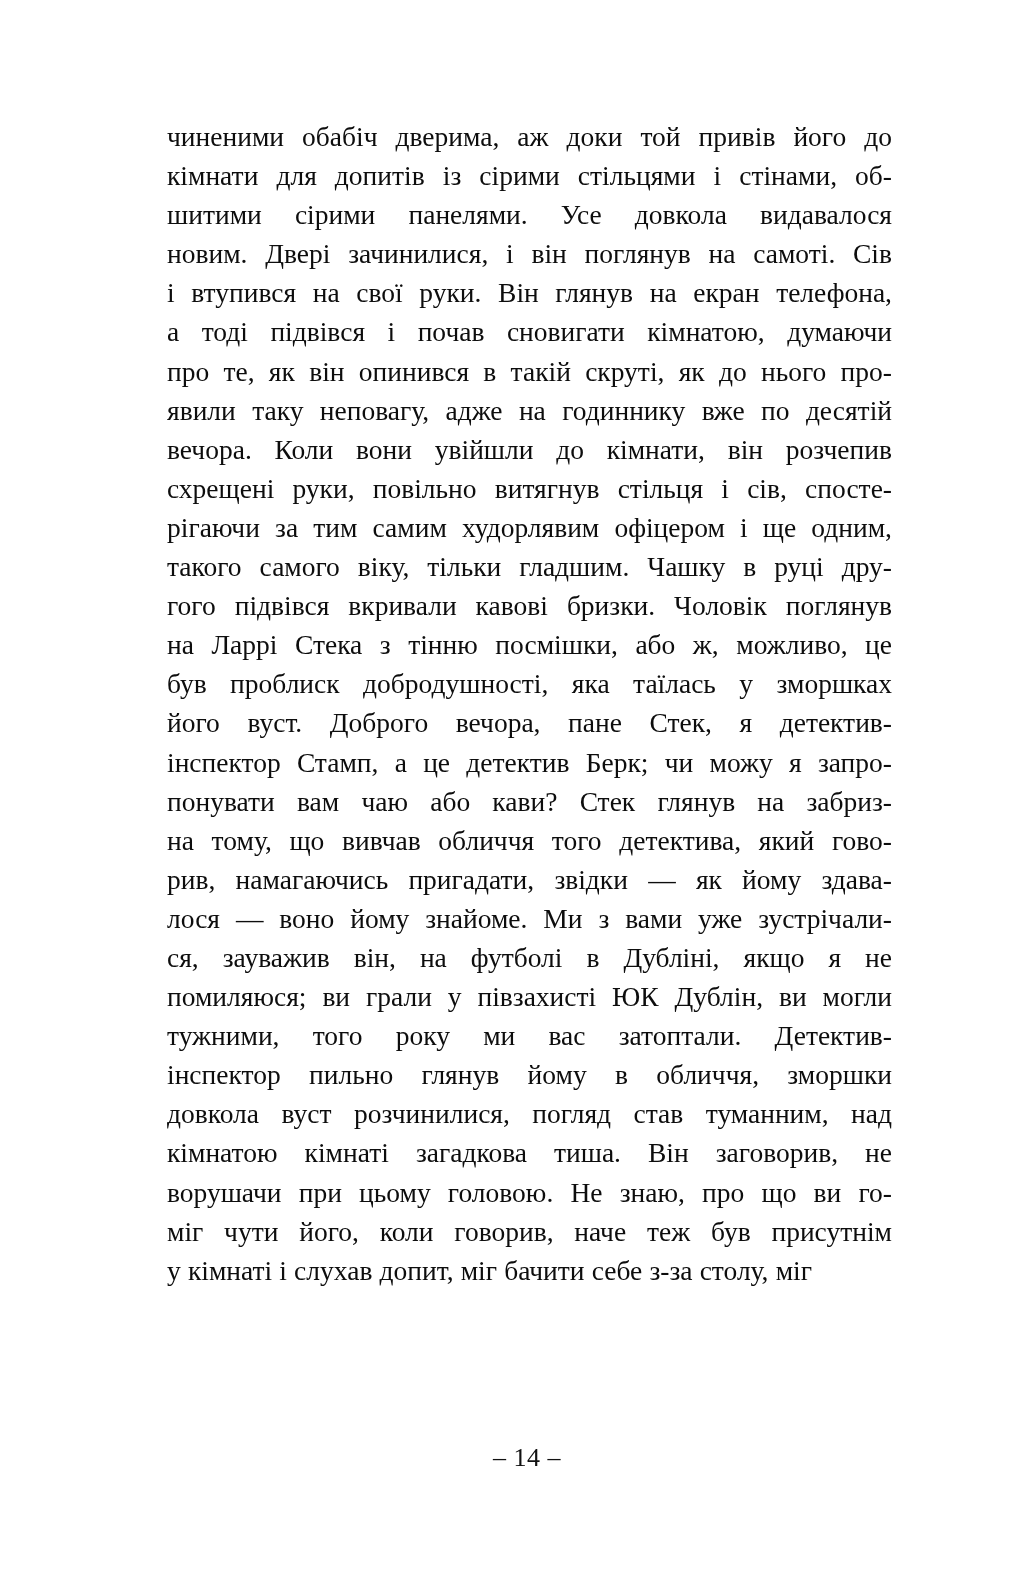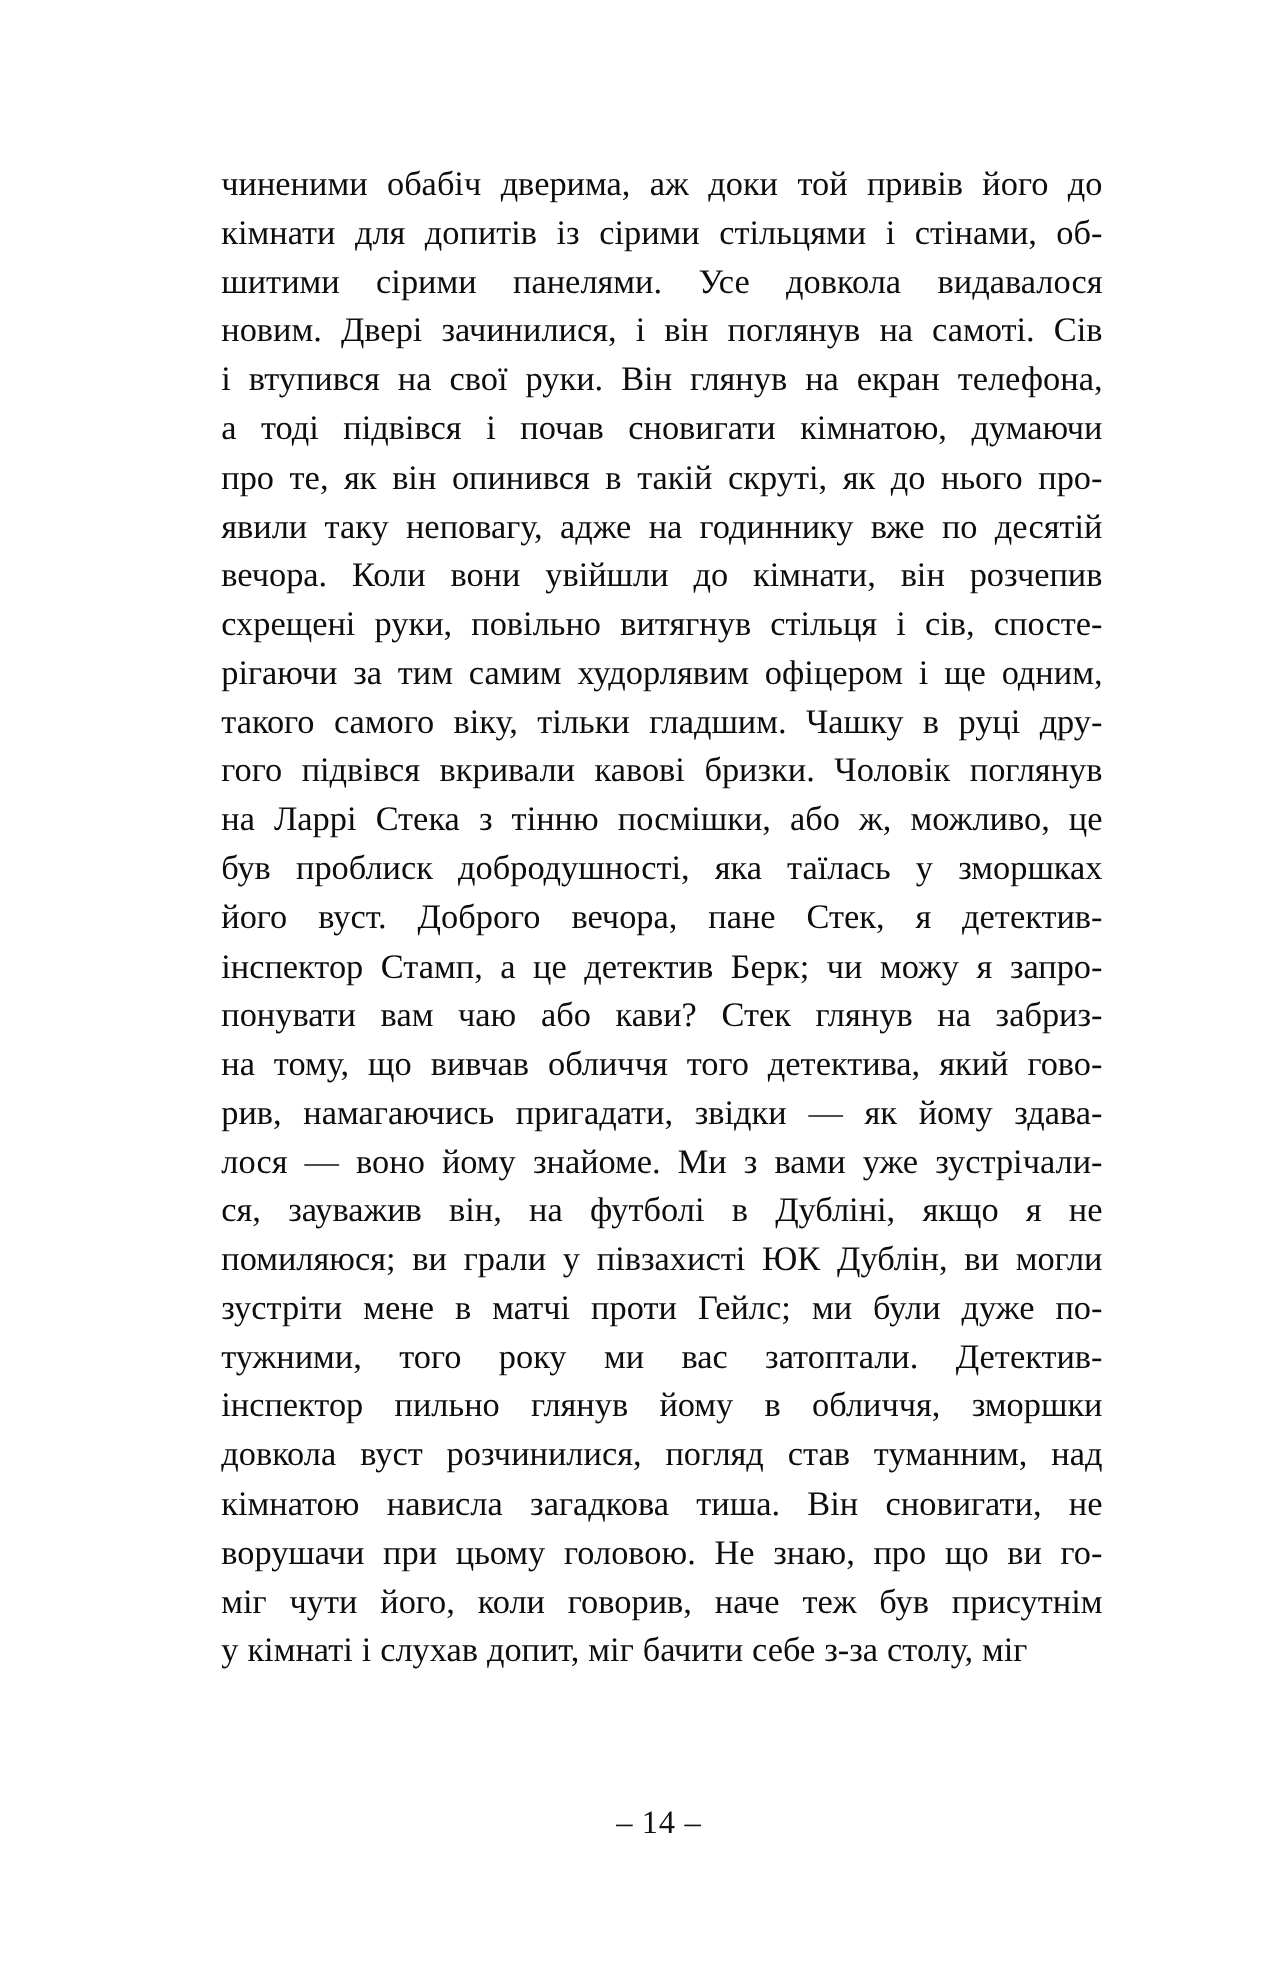--- a/index.html
+++ b/index.html
@@ -25,21 +25,21 @@
     font-size: 27.5px;
     line-height: 39.1px;
     color: #0d0d0d;
     text-align: justify;
     text-justify: inter-word;
     -webkit-hyphens: none;
     hyphens: none;
     word-spacing: 0.01em;
   }
   .text-block p {
-    margin: 10px;
+    margin: 0;
     padding: 0;
     text-indent: 0;
   }
   
   .line {
     display: block;
     text-align: justify;
     text-align-last: justify;
     white-space: nowrap;
   }
@@ -82,25 +82,24 @@
         <span class="line">на Ларрі Стека з тінню посмішки, або ж, можливо, це</span>
         <span class="line">був проблиск добродушності, яка таїлась у зморшках</span>
         <span class="line">його вуст. Доброго вечора, пане Стек, я детектив-</span>
         <span class="line">інспектор Стамп, а це детектив Берк; чи можу я запро-</span>
         <span class="line">понувати вам чаю або кави? Стек глянув на забриз-</span>
         <span class="line">на тому, що вивчав обличчя того детектива, який гово-</span>
         <span class="line">рив, намагаючись пригадати, звідки — як йому здава-</span>
         <span class="line">лося — воно йому знайоме. Ми з вами уже зустрічали-</span>
         <span class="line">ся, зауважив він, на футболі в Дубліні, якщо я не</span>
         <span class="line">помиляюся; ви грали у півзахисті ЮК Дублін, ви могли</span>
-        <span class="line">зустріти мене в матчі проти Гейлс; ми були дуже по-</span>
         <span class="line">тужними, того року ми вас затоптали. Детектив-</span>
         <span class="line">інспектор пильно глянув йому в обличчя, зморшки</span>
         <span class="line">довкола вуст розчинилися, погляд став туманним, над</span>
-        <span class="line">кімнатою нависла загадкова тиша. Він сновигати, не</span>
+        <span class="line">кімнатою кімнаті загадкова тиша. Він заговорив, не</span>
         <span class="line">ворушачи при цьому головою. Не знаю, про що ви го-</span>
         <span class="line">міг чути його, коли говорив, наче теж був присутнім</span>
         <span class="line last">у кімнаті і слухав допит, міг бачити себе з-за столу, міг</span>
       </p>
   </div>
 
   <div class="folio">– 14 –</div>
 
 </div>
 

